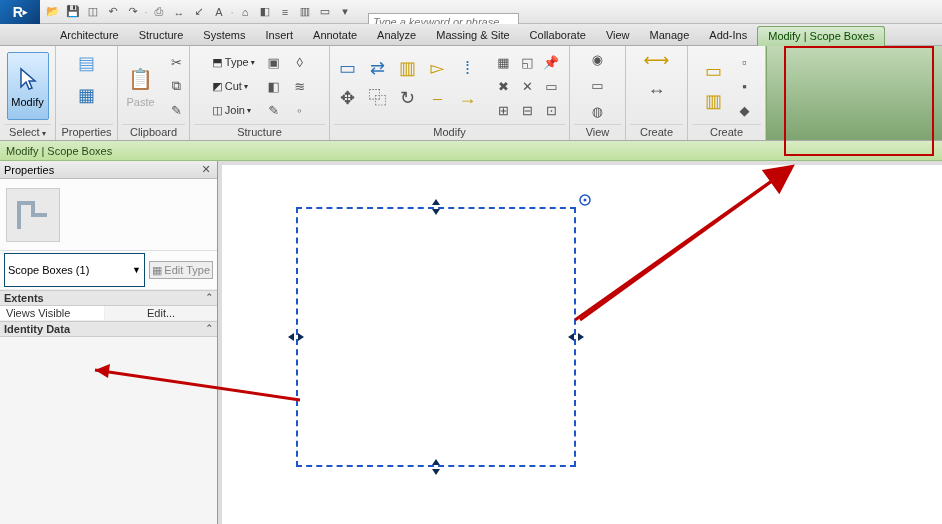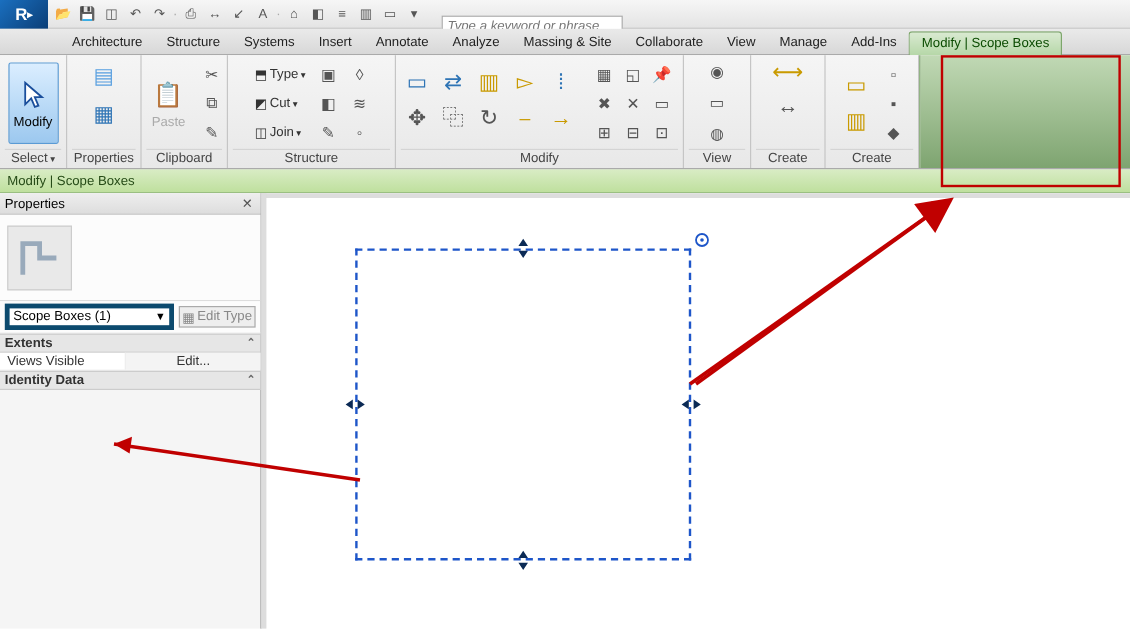--- a/index.html
+++ b/index.html
@@ -86,21 +86,21 @@
   .workarea { display:flex; height: calc(524px - 24px - 22px - 95px - 20px); }
   .props {
     width:218px; border-right:1px solid #999; background:#f5f5f5;
     display:flex; flex-direction:column;
   }
   .props-title { height:18px; background:linear-gradient(#eee,#ddd); border-bottom:1px solid #bbb; display:flex; align-items:center; padding:0 4px; justify-content:space-between; }
   .props-title .x { width:14px; text-align:center; color:#555; }
   .props-preview { height:72px; background:#fcfcfc; border-bottom:1px solid #ddd; display:flex; align-items:center; padding-left:6px; }
   .props-preview .thumb { width:54px; height:54px; background:#e9e9e9; border:1px solid #ccc; display:flex; align-items:center; justify-content:center; color:#9aa; font-size:28px; }
   .props-row { display:flex; align-items:center; padding:2px 4px; gap:4px; background:#fcfcfc; border-bottom:1px solid #eee; }
-  .props-select { flex:1; border:4px solid #0c4a6e; height:22px; background:#fff; padding:0 3px; display:flex; align-items:center; justify-content:space-between; }
+  .props-select { flex:1; border:1px solid #0c4a6e; height:34px; background:#fff; padding:0 3px; display:flex; align-items:center; justify-content:space-between; }
   .edittype { width:64px; height:18px; border:1px solid #aaa; background:#eee; font-size:10px; display:flex; align-items:center; justify-content:center; color:#888; }
   .cathdr { background:#e6e6e6; border-top:1px solid #ccc; border-bottom:1px solid #ccc; padding:1px 4px; display:flex; justify-content:space-between; font-weight:600; color:#333; }
   .cathdr .exp { font-size:9px; color:#666; }
   .proprow { display:flex; background:#fff; border-bottom:1px solid #eee; }
   .proprow .k { width:48%; padding:1px 6px; color:#333; }
   .proprow .v { flex:1; padding:1px 6px; border-left:1px solid #eee; color:#333; }
   .proprow .v.btn { text-align:center; background:#f4f4f4; }
 
   .canvas { flex:1; background:#fff; border-left:4px solid #ddd; border-top:4px solid #ddd; position:relative; }
 

